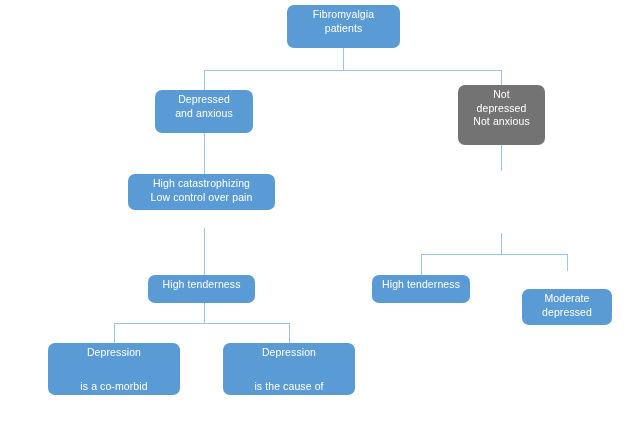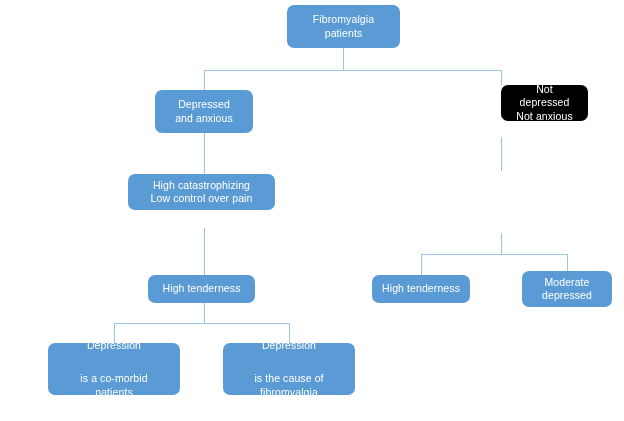--- a/index.html
+++ b/index.html
@@ -18,21 +18,20 @@
   }
   .node {
     position: absolute;
     box-sizing: border-box;
     background: #5b9bd5;
     border-radius: 7px;
     color: #ffffff;
     display: flex;
     flex-direction: column;
     align-items: center;
-    justify-content: center;
     text-align: center;
     font-size: 10.5px;
     line-height: 13.5px;
     letter-spacing: 0.1px;
     padding: 3px 5px;
     z-index: 2;
   }
   .node .ln {
     display: block;
     white-space: nowrap;
@@ -69,36 +68,36 @@
     <div class="conn v" style="left: 114px; top: 323px; height: 20px; background: rgb(157, 195, 230);"></div>
     <div class="conn v" style="left: 289px; top: 323px; height: 20px; background: rgb(157, 195, 230);"></div>
     <div class="node" style="left: 287px; top: 5px; width: 113px; height: 43px; background: rgb(91, 155, 213); color: rgb(255, 255, 255);">
       <span class="ln">Fibromyalgia</span>
       <span class="ln">patients</span>
     </div>
     <div class="node" style="left: 155px; top: 90px; width: 98px; height: 43px; background: rgb(91, 155, 213); color: rgb(255, 255, 255);">
       <span class="ln">Depressed</span>
       <span class="ln">and anxious</span>
     </div>
-    <div class="node" style="left: 458px; top: 85px; width: 87px; height: 36px; background: #000000; color: rgb(255, 255, 255); margin-left: 43px;">
+    <div class="node" style="left: 458px; top: 85px; width: 87px; height: 60px; background: #737373; color: rgb(255, 255, 255);">
       <span class="ln">Not</span>
       <span class="ln">depressed</span>
       <span class="ln">Not anxious</span>
     </div>
     <div class="node" style="left: 128px; top: 174px; width: 147px; height: 36px; background: rgb(91, 155, 213); color: rgb(255, 255, 255);">
       <span class="ln">High catastrophizing</span>
       <span class="ln">Low control over pain</span>
     </div>
     <div class="node" style="left: 148px; top: 275px; width: 107px; height: 28px; background: rgb(91, 155, 213); color: rgb(255, 255, 255);">
       <span class="ln">High tenderness</span>
     </div>
     <div class="node" style="left: 372px; top: 275px; width: 98px; height: 28px; background: rgb(91, 155, 213); color: rgb(255, 255, 255);">
       <span class="ln">High tenderness</span>
     </div>
-    <div class="node" style="left: 522px; top: 271px; width: 90px; height: 36px; background: rgb(91, 155, 213); color: rgb(255, 255, 255);">
+    <div class="node" style="left: 522px; top: 289px; width: 90px; height: 36px; background: rgb(91, 155, 213); color: rgb(255, 255, 255);">
       <span class="ln">Moderate</span>
       <span class="ln">depressed</span>
     </div>
     <div class="node gap-first" style="left: 48px; top: 343px; width: 132px; height: 52px; background: rgb(91, 155, 213); color: rgb(255, 255, 255);">
       <span class="ln">Depression</span>
       <span class="ln">is a co-morbid</span>
       <span class="ln">patients</span>
     </div>
     <div class="node gap-first" style="left: 223px; top: 343px; width: 132px; height: 52px; background: rgb(91, 155, 213); color: rgb(255, 255, 255);">
       <span class="ln">Depression</span>

